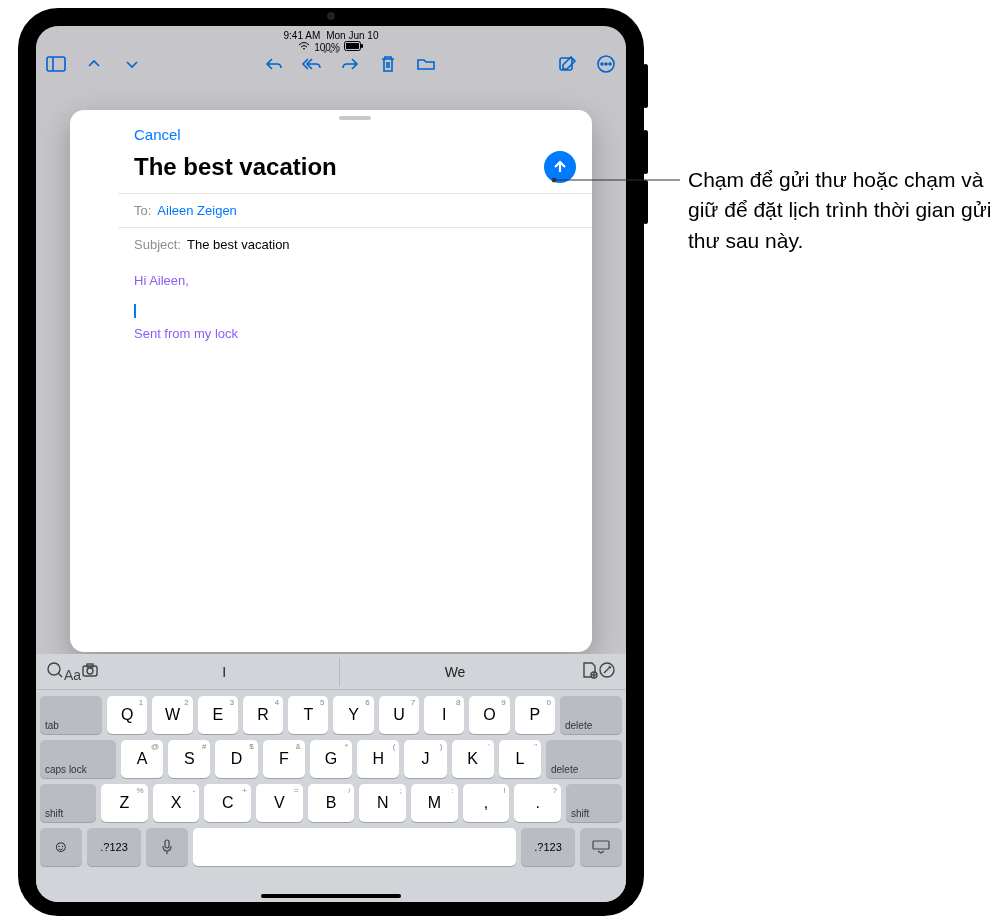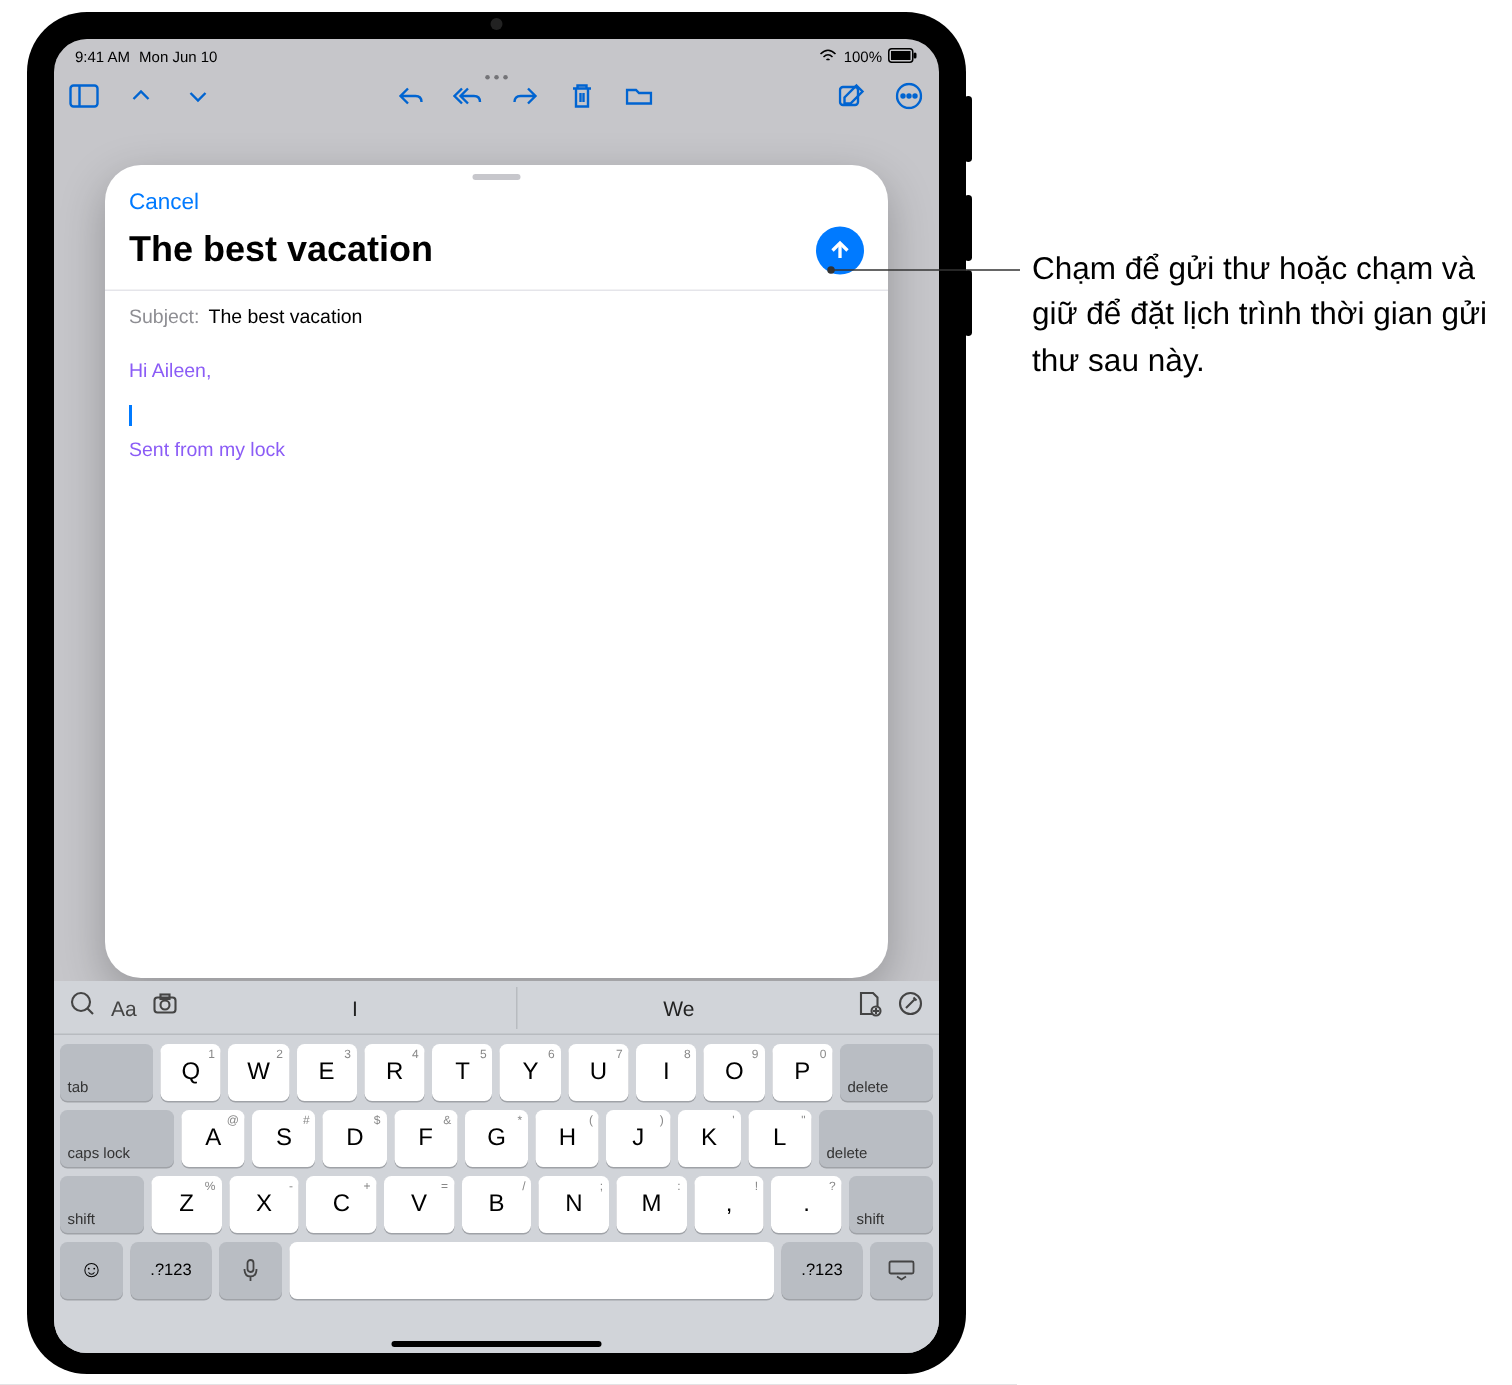--- a/index.html
+++ b/index.html
@@ -31,39 +31,40 @@
   .hw-btn { position: absolute; background: #000; border-radius: 3px; }
   .pwr { right: -4px; top: 56px; width: 5px; height: 44px; }
   .vol1 { right: -4px; top: 122px; width: 5px; height: 44px; }
   .vol2 { right: -4px; top: 172px; width: 5px; height: 44px; }
   .camera { position:absolute; top:4px; left:50%; transform:translateX(-50%); width:8px; height:8px; border-radius:50%; background:#222; }
 
   .status-bar {
     display: flex; justify-content: space-between; align-items: center;
     padding: 4px 14px 0 14px; height: 20px; font-size: 10px; font-weight: 500;
     color: #000;
+    flex-direction: column;
   }
   .status-left { display:flex; gap:6px; }
   .status-right { display:flex; align-items:center; gap:4px; }
   .wifi,.battery { font-size:10px; }
 
   .toolbar {
     display:flex; align-items:center; justify-content:space-between;
     padding: 6px 10px 4px 10px; height: 34px;
   }
   .tb-group { display:flex; gap:18px; align-items:center; }
   .tb-icon { width:20px; height:20px; color:#007aff; display:flex; align-items:center; justify-content:center; }
   .tb-icon svg { stroke: #007aff; fill:none; stroke-width:1.6; }
 
   .dim-overlay { position:absolute; inset:0; background:rgba(0,0,0,0.18); }
 
   .compose-sheet {
     position:absolute; left:34px; right:34px; top:84px; bottom:250px;
-    background:#fff; border-radius:24px; box-shadow:0 10px 30px rgba(0,0,0,0.25);
-    display:flex; flex-direction:column;
+    background:#fff; border-radius:14px; box-shadow:0 10px 30px rgba(0,0,0,0.25);
+    display:flex; flex-direction:column;padding-left:48px;
   }
   .grabber { width:32px; height:4px; background:#c7c7cc; border-radius:2px; margin:6px auto 0 auto; }
   .sheet-top { display:flex; justify-content:space-between; align-items:flex-start; padding:6px 16px 0 16px; }
   .cancel { color:#007aff; font-size:15px; }
   .title-row { display:flex; justify-content:space-between; align-items:center; padding:8px 16px 10px 16px; }
   .compose-title { font-size:24px; font-weight:700; }
   .send-btn { width:32px; height:32px; border-radius:50%; background:#007aff; display:flex; align-items:center; justify-content:center; }
   .send-btn svg { stroke:#fff; stroke-width:2.2; fill:none; }
 
   .field { border-top:1px solid #e5e5ea; padding:9px 16px; font-size:13px; display:flex; gap:6px; align-items:center; }
@@ -74,21 +75,21 @@
   .field-val-dark { color:#000; }
 
   .body-area { padding:10px 16px; font-size:13px; color:#8b5cf6; line-height:1.5; flex:1; }
   .cursor { display:inline-block; width:2px; height:14px; background:#007aff; vertical-align:middle; }
 
   .keyboard {
     position:absolute; left:0; right:0; bottom:0; height:248px;
     background:#d1d4d9; display:flex; flex-direction:column;
   }
   .pred-row { display:flex; align-items:center; height:36px; border-bottom:1px solid #b8bbc0; }
-  .pred-side { display:flex; gap:10px; padding:0 10px; align-items:center; color:#444; }
+  .pred-side { display:flex; padding:0 10px; align-items:flex-end; color:#444; }
   .pred-side svg { width:18px; height:18px; stroke:#444; fill:none; stroke-width:1.4; }
   .pred-center { flex:1; display:flex; }
   .pred-item { flex:1; text-align:center; font-size:14px; color:#222; border-left:1px solid #b8bbc0; padding:6px 0; }
   .pred-item:first-child { border-left:none; }
 
   .key-rows { flex:1; display:flex; flex-direction:column; gap:6px; padding:6px 4px 4px 4px; }
   .krow { display:flex; gap:5px; }
   .key { background:#fff; border-radius:5px; box-shadow:0 1px 0 #9fa2a7; display:flex; align-items:center; justify-content:center; font-size:16px; position:relative; height:38px; }
   .key.gray { background:#b9bdc3; }
   .key .sub { position:absolute; top:2px; right:4px; font-size:8px; color:#888; }
@@ -220,20 +221,24 @@
         <span class="cancel">Cancel</span>
       </div>
       <div class="title-row">
         <div class="compose-title">The best vacation</div>
         <div class="send-btn">
           <svg width="16" height="16" viewBox="0 0 16 16">
               <line x1="8" y1="13" x2="8" y2="3"></line>
               <polyline points="3,8 8,3 13,8"></polyline>
             </svg>
         </div>
+      </div>
+      <div class="field">
+        <span class="field-label">To:</span>
+        <span class="field-val-link">Aileen Zeigen</span>
       </div>
       <div class="field">
         <span class="field-label">Subject:</span>
         <span class="field-val-dark">The best vacation</span>
       </div>
       <div class="body-area">
         <div>Hi Aileen,</div>
         <div style="margin-top:10px;"><span class="cursor"></span></div>
         <div style="margin-top:4px;">Sent from my lock</div>
       </div>

